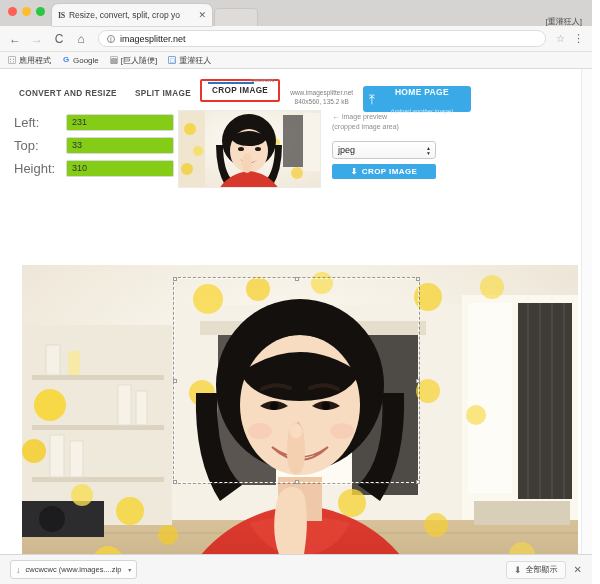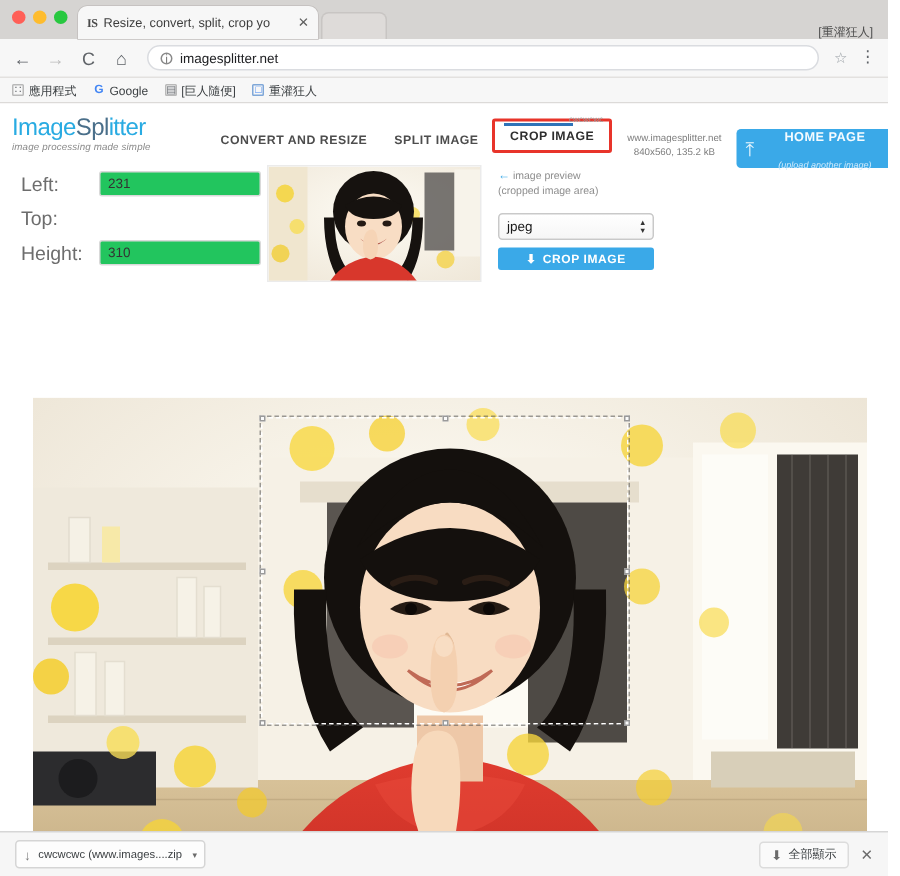--- a/index.html
+++ b/index.html
@@ -125,21 +125,21 @@
   .hp-sub { font-size:6px; line-height:7px; color:#cfeafb; font-style:italic; }
 
   
   .controls { display:flex; padding: 3px 0 0 0; height: 86px; }
 
   .form-col { width: 178px; padding-left: 14px; padding-top: 4px; }
   .form-row { display:flex; align-items:center; height: 20px; margin-bottom: 3px; }
   .form-label { width: 52px; font-size:13px; color:#6d6d6d; }
   .form-input {
     width: 108px; height: 17px; border:1px solid #d9d9d9; border-radius:2px;
-    background:#22c55e; font-size:9px; color:#333; padding-left:5px;
+    background:#84cc16; font-size:9px; color:#333; padding-left:5px;
     display:flex; align-items:center; font-family:"Liberation Sans", sans-serif;
   }
 
   .preview-col { width: 146px; padding-top: 2px; }
   .preview-box {
     width: 143px; height: 78px; border:1px solid #ebebeb; background:#fff;
     overflow:hidden; position:relative;
   }
   .preview-img { position:absolute; left:0; top:0; width:143px; height:78px; }
 
@@ -253,24 +253,20 @@
     <div class="bm">
       <span class="bm-ico blue">□</span>
       <span>重灌狂人</span>
     </div>
   </div>
 
   <div class="viewport">
     <div class="page">
 
       <div class="site-header">
-        <div class="logo-wrap">
-          <div class="logo"><span class="a">Image</span><span class="b">Spl</span><span class="c">itter</span></div>
-          <div class="tagline">image processing made simple</div>
-        </div>
 
         <div class="nav">
           <div class="nav-item">CONVERT AND RESIZE</div>
           <div class="nav-item">SPLIT IMAGE</div>
 
           <div class="crop-tab-wrap">
             <div class="crop-hl"></div>
             <div class="crop-tab-inner">
               <div class="crop-underline"></div>
               <div class="crop-filename">cwcwcwc</div>
@@ -295,20 +291,21 @@
 
       <div class="controls">
 
         <div class="form-col">
           <div class="form-row">
             <span class="form-label">Left:</span>
             <span class="form-input">231</span>
           </div>
           <div class="form-row">
             <span class="form-label">Top:</span>
+            <span class="form-input">33</span>
           </div>
           <div class="form-row">
             <span class="form-label">Height:</span>
             <span class="form-input">310</span>
           </div>
         </div>
 
         <div class="preview-col">
           <div class="preview-box">
             <svg class="preview-img" viewBox="0 0 143 78" preserveAspectRatio="none">

